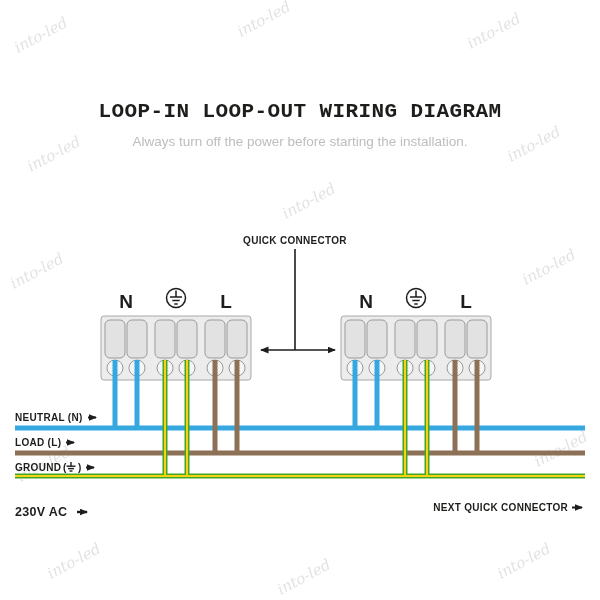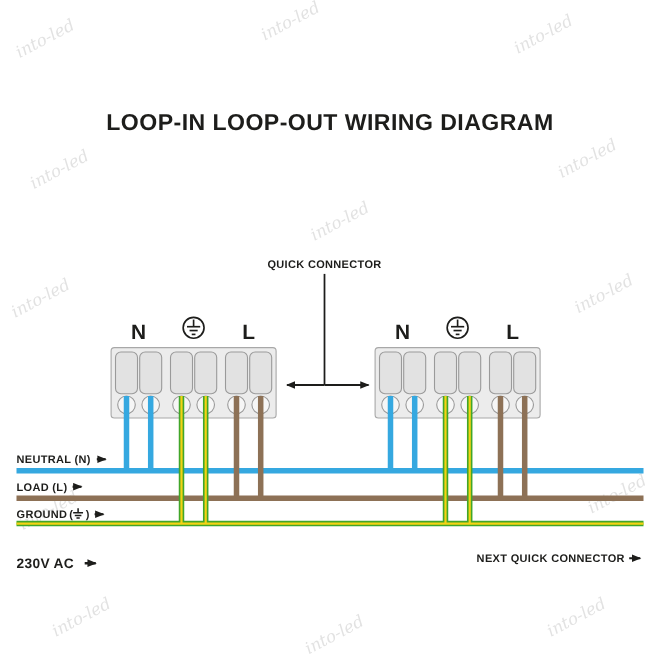--- a/index.html
+++ b/index.html
@@ -1,21 +1,21 @@
 <!DOCTYPE html>
 <html><head>
 <meta charset="utf-8">
 <style>
   html,body{margin:0;padding:0;background:#fff;}
   .page{position:relative;width:600px;height:600px;background:#ffffff;overflow:hidden;
         font-family:"Liberation Sans",sans-serif;}
   .wm{position:absolute;font-family:"DejaVu Serif",serif;font-style:italic;font-size:15px;
       color:rgba(140,140,140,0.25);transform:rotate(-28deg);white-space:nowrap;pointer-events:none;}
   .header{position:absolute;top:100px;left:0;width:100%;text-align:center;z-index:2;}
-  .title{font-size:21px;font-weight:bold;color:#1d1d1b;letter-spacing:.4px;}
+  .title{font-size:21px;font-weight:bold;color:#1d1d1b;letter-spacing:.4px;font-family:Liberation Mono, monospace;}
   .subtitle{margin-top:9px;font-size:13.5px;color:#bdbdbd;line-height:1.45;}
   .diagram-svg{position:absolute;top:218px;left:0;z-index:1;}
   .diagram-svg text{font-family:"Liberation Sans",sans-serif;fill:#1d1d1b;}
   .lbl{font-size:10px;font-weight:bold;letter-spacing:.3px;}
   .lbl-big{font-size:12.5px;font-weight:bold;letter-spacing:.3px;}
   .term{font-size:19px;font-weight:bold;}
 </style>
 </head>
 <body>
 
@@ -31,20 +31,21 @@
   <span class="wm" style="left:280px;top:192px">into-led</span>
   <span class="wm" style="left:15px;top:455px">into-led</span>
   <span class="wm" style="left:532px;top:440px">into-led</span>
   <span class="wm" style="left:45px;top:552px">into-led</span>
   <span class="wm" style="left:275px;top:568px">into-led</span>
   <span class="wm" style="left:495px;top:552px">into-led</span>
 
   <div class="header">
     <div class="title">LOOP-IN LOOP-OUT WIRING DIAGRAM</div>
     <div class="subtitle">
+      <div>Always turn off the power before starting the installation.</div>
     </div>
   </div>
 
   <svg class="diagram-svg" width="600" height="340" viewBox="0 0 600 340">
     <defs>
       <marker id="arw" markerWidth="9" markerHeight="8" refX="7.5" refY="3.5" orient="auto" markerUnits="userSpaceOnUse">
         <path d="M0,0 L8.5,3.5 L0,7 Z" fill="#1d1d1b"></path>
       </marker>
     </defs>
 

